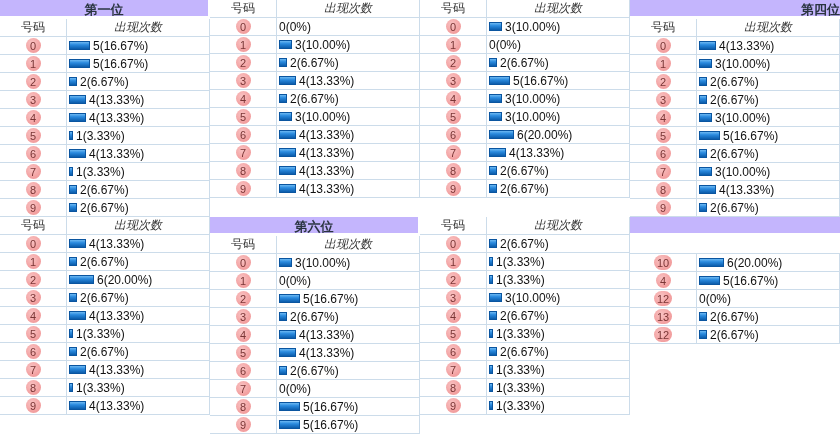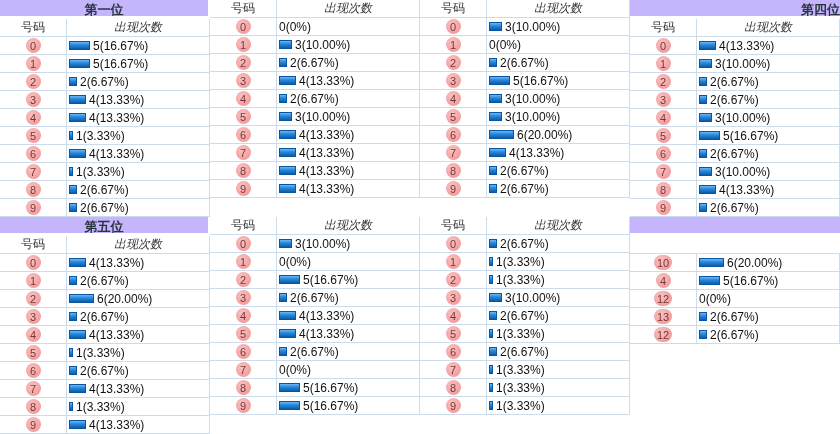--- a/index.html
+++ b/index.html
@@ -412,21 +412,20 @@
         <div class="ncell">
           <span class="badge">9</span>
         </div>
         <div class="fcell">
           <span class="bar" style="width: 8px;"></span>
           <span class="lbl">2(6.67%)</span>
         </div>
       </div>
     </div>
     <div class="ftable">
-      <div class="ttl">第五位</div>
       <div class="hrow">
         <div class="hcell num">号码</div>
         <div class="hcell freq">出现次数</div>
       </div>
       <div class="drow">
         <div class="ncell">
           <span class="badge">0</span>
         </div>
         <div class="fcell">
           <span class="bar" style="width: 17px;"></span>
@@ -509,20 +508,21 @@
         <div class="ncell">
           <span class="badge">9</span>
         </div>
         <div class="fcell">
           <span class="bar" style="width: 17px;"></span>
           <span class="lbl">4(13.33%)</span>
         </div>
       </div>
     </div>
     <div class="ftable">
+      <div class="ttl">第六位</div>
       <div class="hrow">
         <div class="hcell num">号码</div>
         <div class="hcell freq">出现次数</div>
       </div>
       <div class="drow">
         <div class="ncell">
           <span class="badge">0</span>
         </div>
         <div class="fcell">
           <span class="bar" style="width: 13px;"></span>

